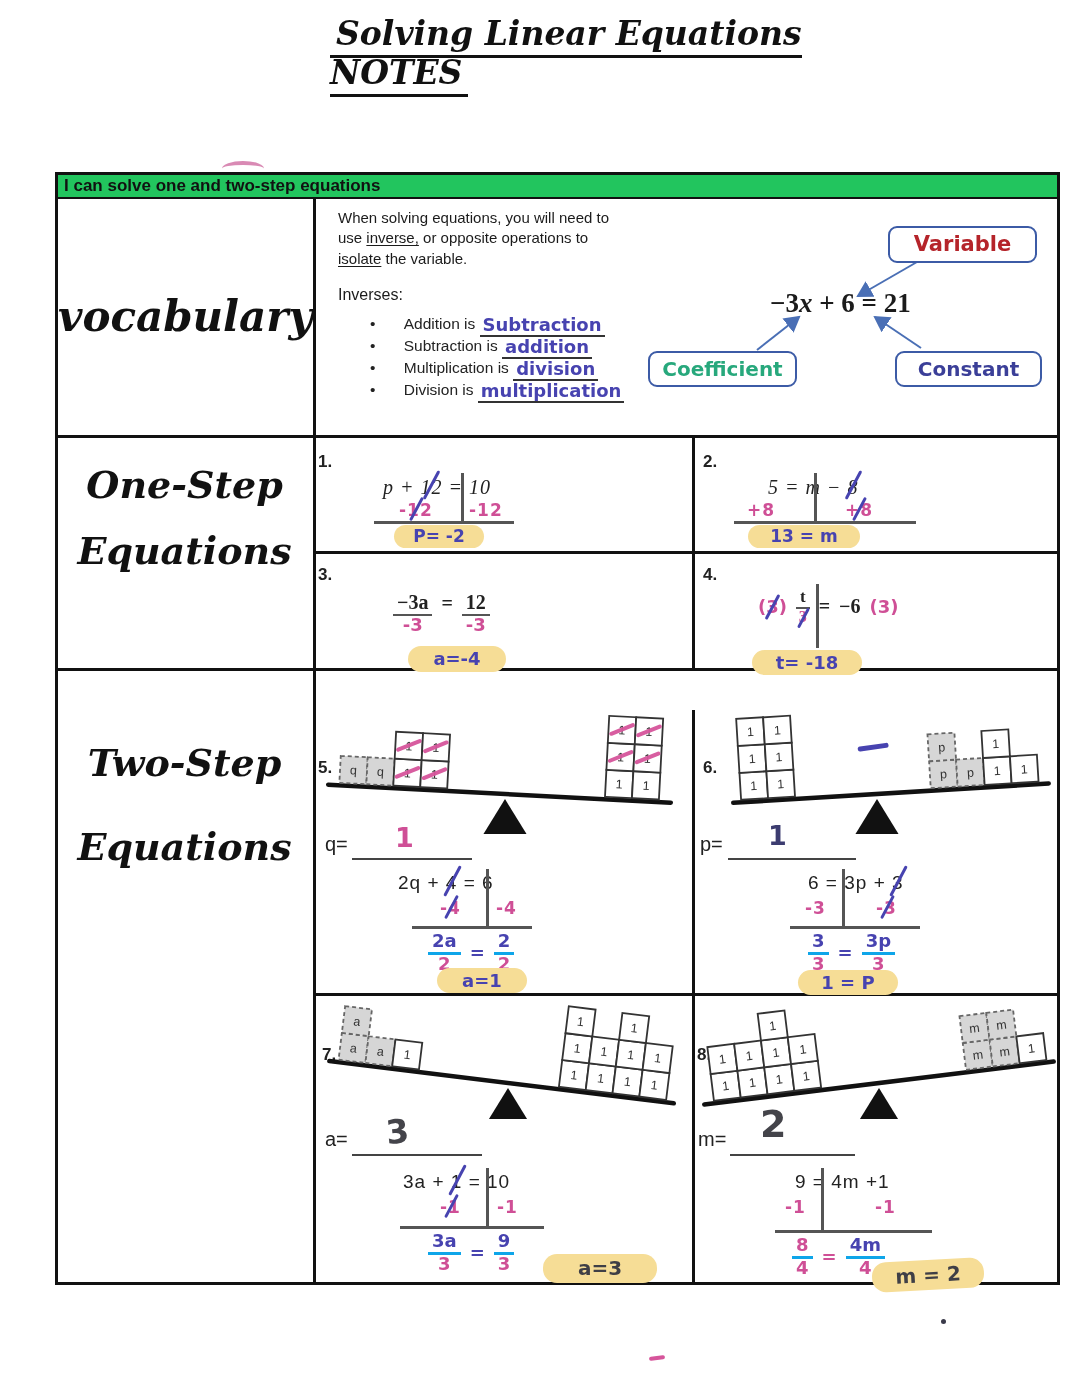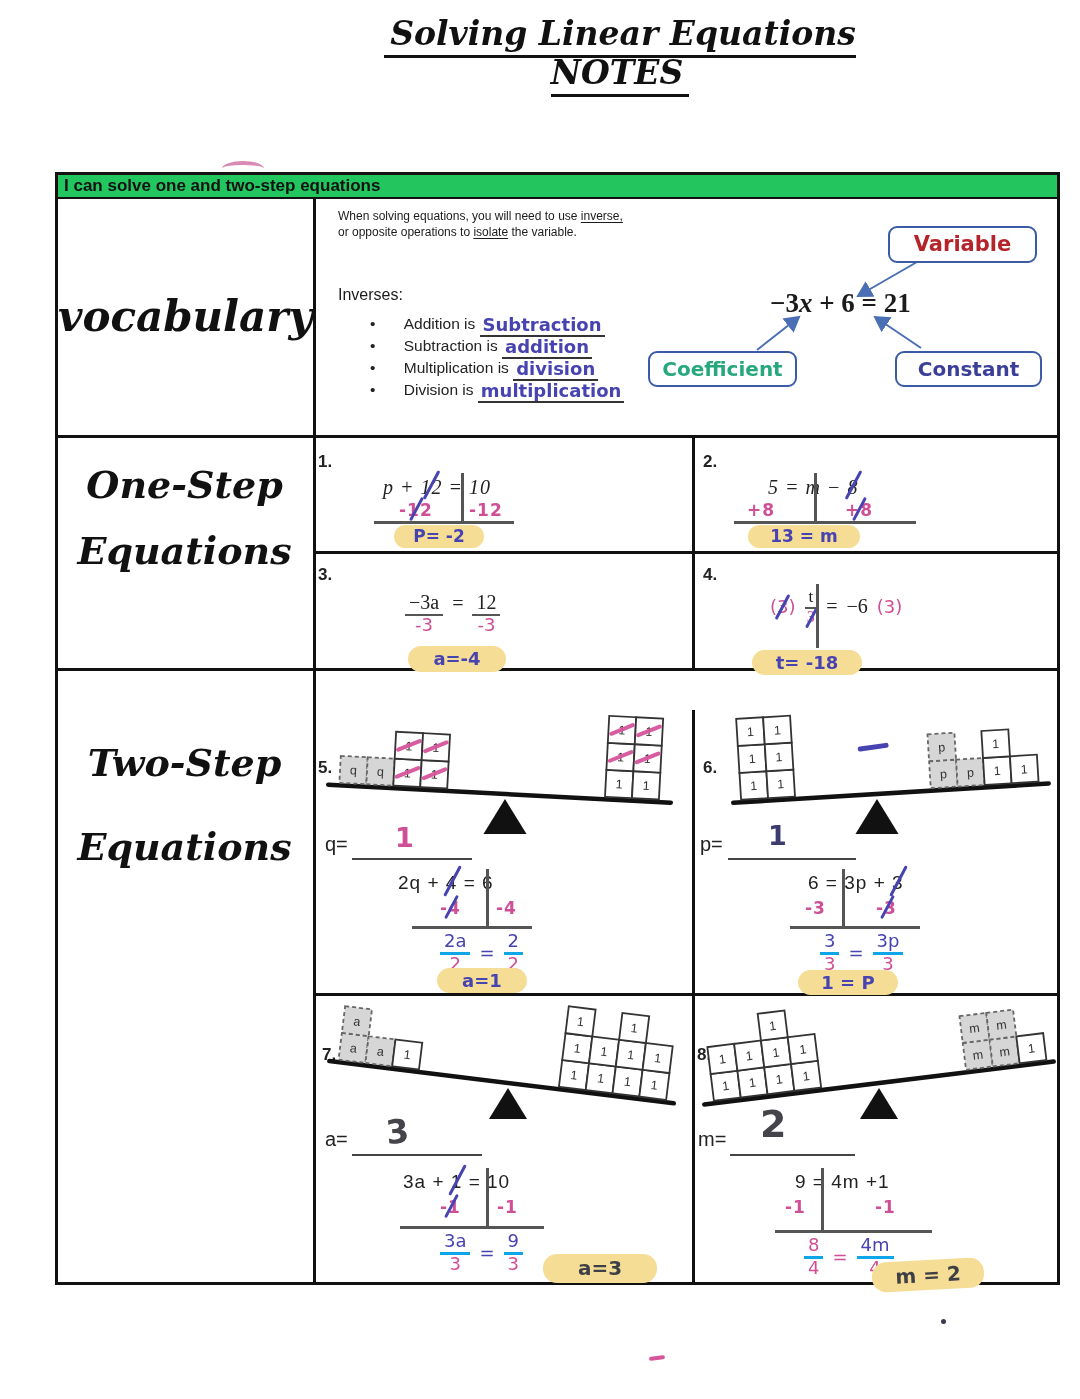--- a/index.html
+++ b/index.html
@@ -15,39 +15,39 @@
   .dark{color:#222;font-style:normal;}
   .tline{background:#111;}
   .gline{background:#555;}
   .pill{background:#f6dd96;border-radius:14px;text-align:center;
         font-family:"DejaVu Sans",sans-serif;font-weight:bold;}
   .slwrap{position:relative;display:inline-block;}
   .slash{position:absolute;background:#4743b0;width:3px;border-radius:2px;transform:rotate(28deg);}
   .eq1{font-size:20px;color:#222;letter-spacing:1px;}
   .eq2{font-family:"Liberation Sans",sans-serif;font-size:19px;color:#222;letter-spacing:1px;}
   .subrow{font-family:"DejaVu Sans",sans-serif;font-weight:bold;font-size:17px;color:#cf4f96;letter-spacing:1px;}
-  .handrow{font-family:"DejaVu Sans",sans-serif;font-weight:normal;font-size:18px;display:flex;gap:9px;align-items:center;margin-left:12px;}
+  .handrow{font-family:"DejaVu Sans",sans-serif;font-weight:bold;font-size:18px;display:flex;gap:9px;align-items:center;}
   .frac{display:inline-block;text-align:center;line-height:1.05;}
   .frac .nu{display:block;border-bottom:3px solid #0ea5e9;padding:0 4px 1px;}
   .frac .de{display:block;color:#cf4f96;}
   .frac.gbar .nu{border-bottom:2.5px solid #555;}
   .labelbox{border:2.5px solid #3c5ba6;border-radius:9px;text-align:center;
             font-family:"DejaVu Sans",sans-serif;font-weight:bold;background:#fff;}
   .ansline{border-bottom:2px solid #444;}
   .bullet-row{position:absolute;font-size:15.5px;color:#222;}
   .hand-word{font-family:"DejaVu Sans",sans-serif;font-weight:bold;color:#4743b0;font-size:18px;
              border-bottom:2px solid #333;padding:0 3px 0 3px;position:relative;top:2px;}
   u{text-underline-offset:2px;}
 </style>
 </head>
 <body>
 
 <div id="page">
 
-  <div class="abs" style="left:330px;top:14px;width:580px;text-align:center;">
+  <div class="abs" style="left:330px;top:14px;width:580px;">
     <span class="script" style="font-size:33px;border-bottom:3px solid #111;padding:0 6px 2px;">Solving Linear Equations NOTES</span>
   </div>
 
   <div class="abs" style="left:222px;top:161px;width:42px;height:11px;border-top:4px solid #d98ab4;border-radius:50%;"></div>
 
   <div class="abs" style="left:55px;top:172px;width:1005px;height:1113px;border:3px solid #111;box-sizing:border-box;"></div>
 
   <div class="abs" style="left:58px;top:175px;width:999px;height:22px;background:#22c55e;border-bottom:2.5px solid #111;
        display:flex;align-items:center;">
     <span class="printed" style="font-weight:bold;font-size:17px;color:#111;padding-left:6px;">I can solve one and two-step equations</span>
@@ -56,21 +56,21 @@
   <div class="abs tline" style="left:313px;top:197px;width:2.5px;height:1086px;"></div>
   <div class="abs tline" style="left:56px;top:435px;width:1003px;height:2.5px;"></div>
   <div class="abs tline" style="left:692px;top:435px;width:2.5px;height:233px;"></div>
   <div class="abs tline" style="left:315px;top:551px;width:744px;height:2.5px;"></div>
   <div class="abs tline" style="left:56px;top:668px;width:1003px;height:2.5px;"></div>
   <div class="abs tline" style="left:692px;top:710px;width:2.5px;height:573px;"></div>
   <div class="abs tline" style="left:315px;top:993px;width:744px;height:2.5px;"></div>
 
   <div class="abs script" style="left:58px;top:292px;width:253px;text-align:center;font-size:42px;">vocabulary</div>
 
-  <div class="abs printed" style="left:338px;top:208px;width:288px;font-size:12px;line-height:1.35;color:#1b1b1b;"><span>When solving equations, you will need to use </span><u>inverse,</u><span> or opposite operations to </span><u>isolate</u><span> the variable.</span></div>
+  <div class="abs printed" style="left:338px;top:208px;width:288px;font-size:15px;line-height:1.35;color:#1b1b1b;"><span>When solving equations, you will need to use </span><u>inverse,</u><span> or opposite operations to </span><u>isolate</u><span> the variable.</span></div>
 
   <div class="abs printed" style="left:338px;top:286px;font-size:16px;color:#1b1b1b;">Inverses:</div>
 
   <div class="bullet-row" style="left:370px;top:312px;">
     <span>•</span>
     <span style="margin-left:24px;text-align:center;">Addition is</span>
     <span class="hand-word">Subtraction</span>
   </div>
   <div class="bullet-row" style="left:370px;top:334px;">
     <span>•</span>

